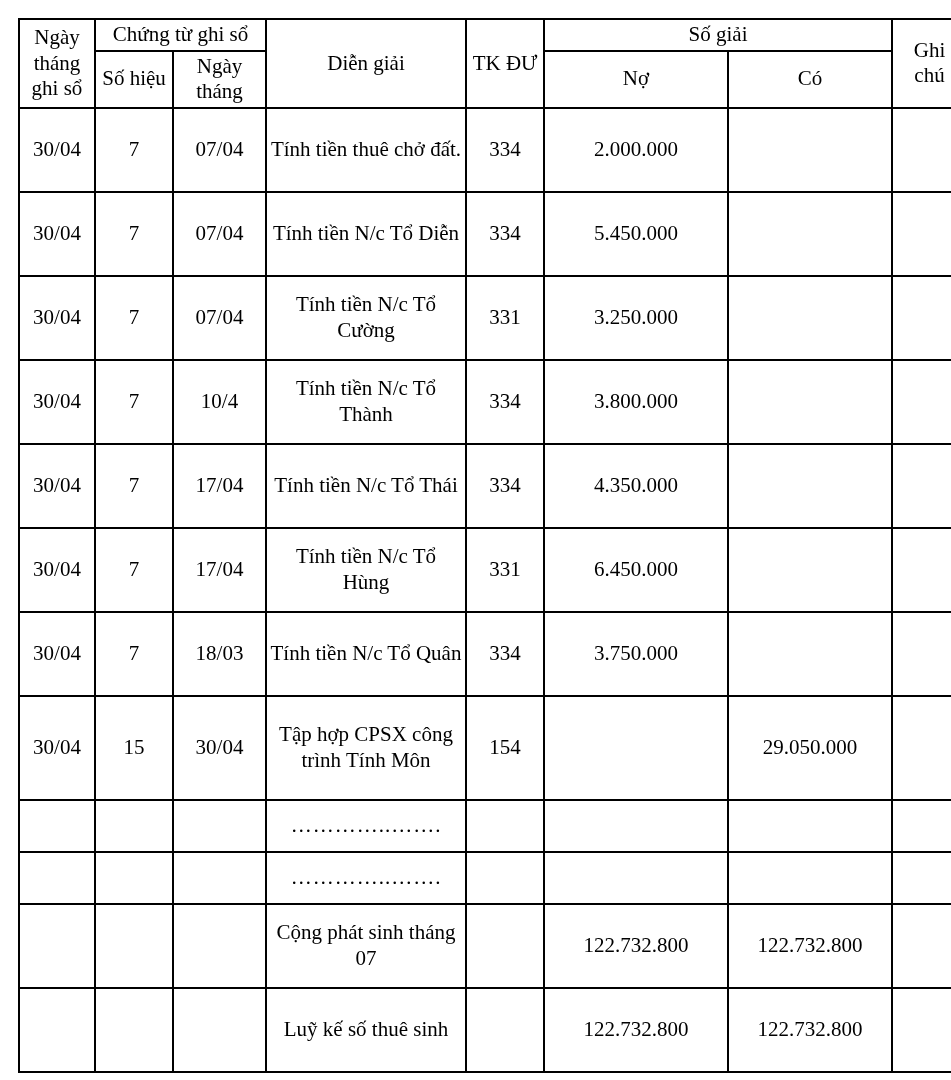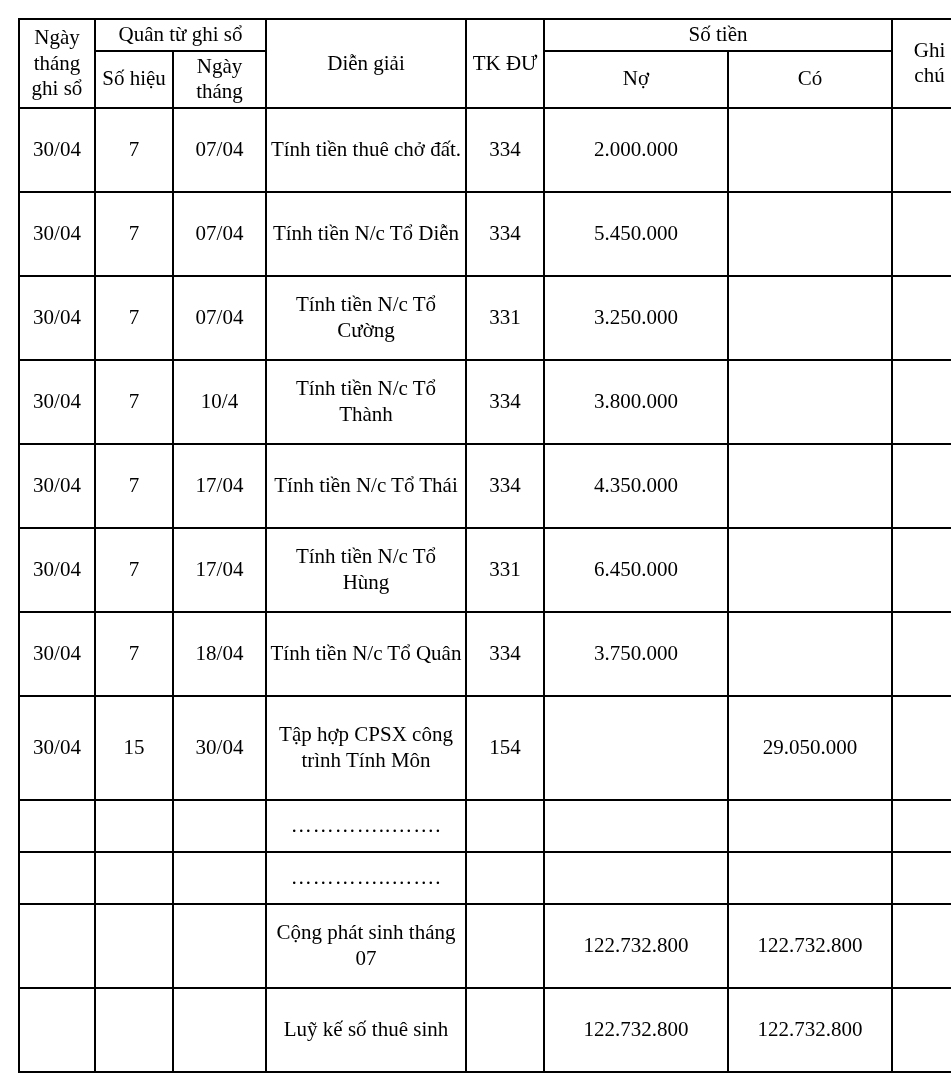--- a/index.html
+++ b/index.html
@@ -72,24 +72,24 @@
     <col class="c-docdate">
     <col class="c-desc">
     <col class="c-tk">
     <col class="c-no">
     <col class="c-co">
     <col class="c-note">
   </colgroup>
   <thead>
     <tr>
       <th class="head-cell" rowspan="3">Ngày tháng ghi sổ</th>
-      <th class="head-cell" colspan="2">Quân từ ghi sổ</th>
+      <th class="head-cell" colspan="2">Chứng từ ghi sổ</th>
       <th class="head-cell" rowspan="3">Diễn giải</th>
       <th class="head-cell" rowspan="3">TK ĐƯ</th>
-      <th class="head-cell" colspan="2">Số tiền</th>
+      <th class="head-cell" colspan="2">Số giải</th>
       <th class="head-cell" rowspan="3">Ghi chú</th>
     </tr>
     <tr>
       <th class="head-cell" rowspan="2">Số hiệu</th>
       <th class="head-cell" rowspan="2">Ngày tháng</th>
       <th class="head-cell" rowspan="2">Nợ</th>
       <th class="head-cell" rowspan="2">Có</th>
     </tr>
     <tr></tr>
   </thead>
@@ -150,21 +150,21 @@
       <td>17/04</td>
       <td class="desc">Tính tiền N/c Tổ Hùng</td>
       <td>331</td>
       <td>6.450.000</td>
       <td></td>
       <td></td>
     </tr>
     <tr class="row-cell">
       <td>30/04</td>
       <td>7</td>
-      <td>18/04</td>
+      <td>18/03</td>
       <td class="desc">Tính tiền N/c Tổ Quân</td>
       <td>334</td>
       <td>3.750.000</td>
       <td></td>
       <td></td>
     </tr>
     <tr class="tall">
       <td>30/04</td>
       <td>15</td>
       <td>30/04</td>

